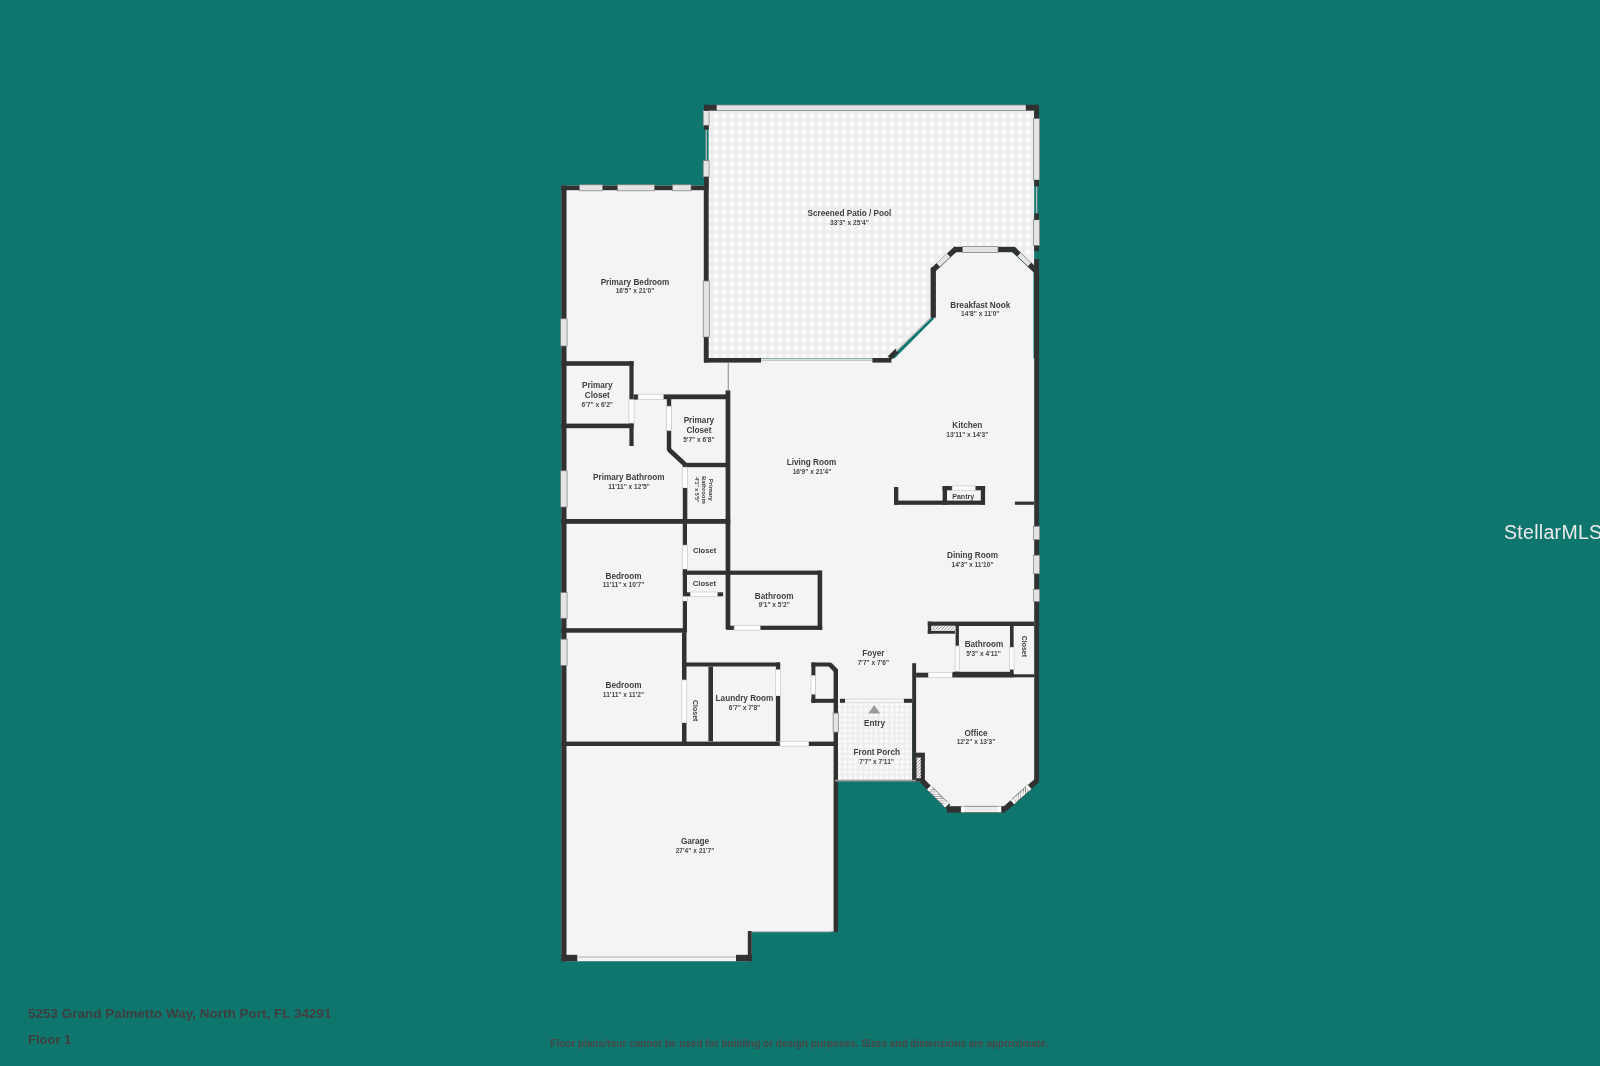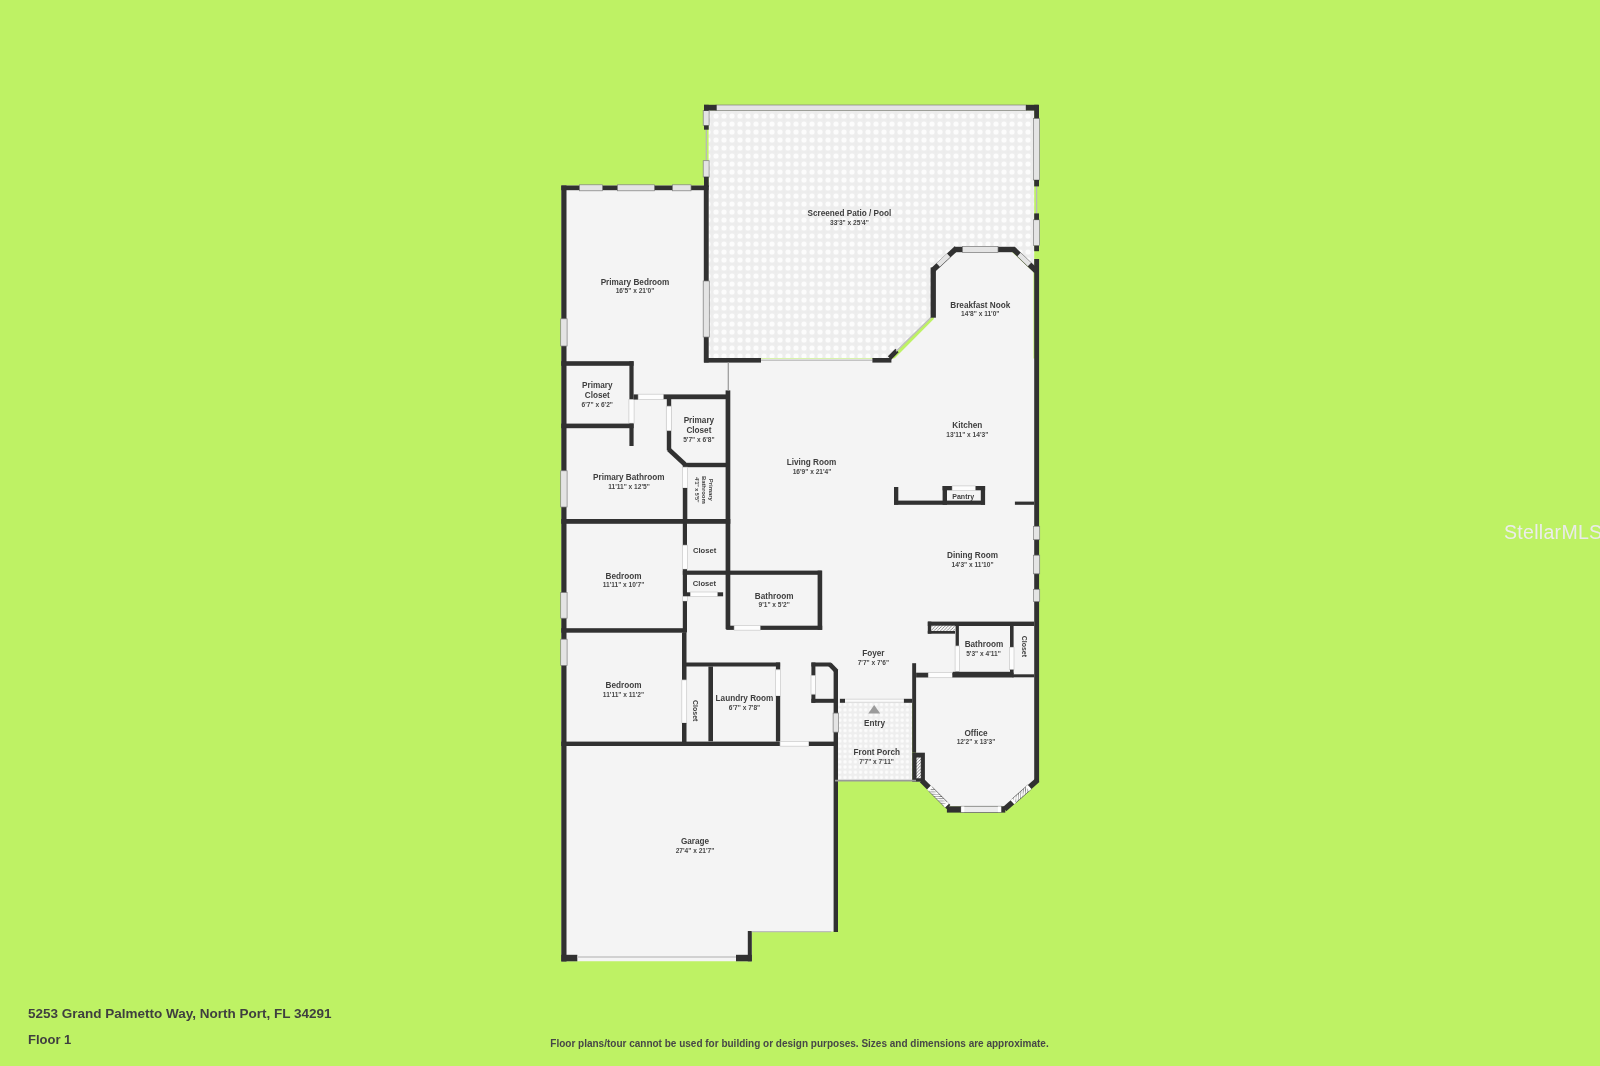--- a/index.html
+++ b/index.html
@@ -1,16 +1,16 @@
 <!DOCTYPE html>
 <html><head>
 <meta charset="utf-8">
 <style>
 html,body{margin:0;padding:0;background:#ffffff;}
-.stage{position:relative;width:1600px;height:1066px;background:#bef264;overflow:hidden;}
+.stage{position:relative;width:1600px;height:1066px;background:#0f766e;overflow:hidden;}
 text{font-family:"Liberation Sans",sans-serif;}
 .rn{font-weight:bold;font-size:8.2px;fill:#3e3e3e;text-anchor:middle;}
 .rd{font-weight:bold;font-size:6.6px;fill:#484848;text-anchor:middle;}
 .w{fill:#313131;}
 .win{fill:#e4e4e4;stroke:#7f7f7f;stroke-width:0.7;}
 .door{fill:#fdfdfd;stroke:#c9c9c9;stroke-width:0.7;}
 </style>
 </head>
 <body>
 <div class="stage">

